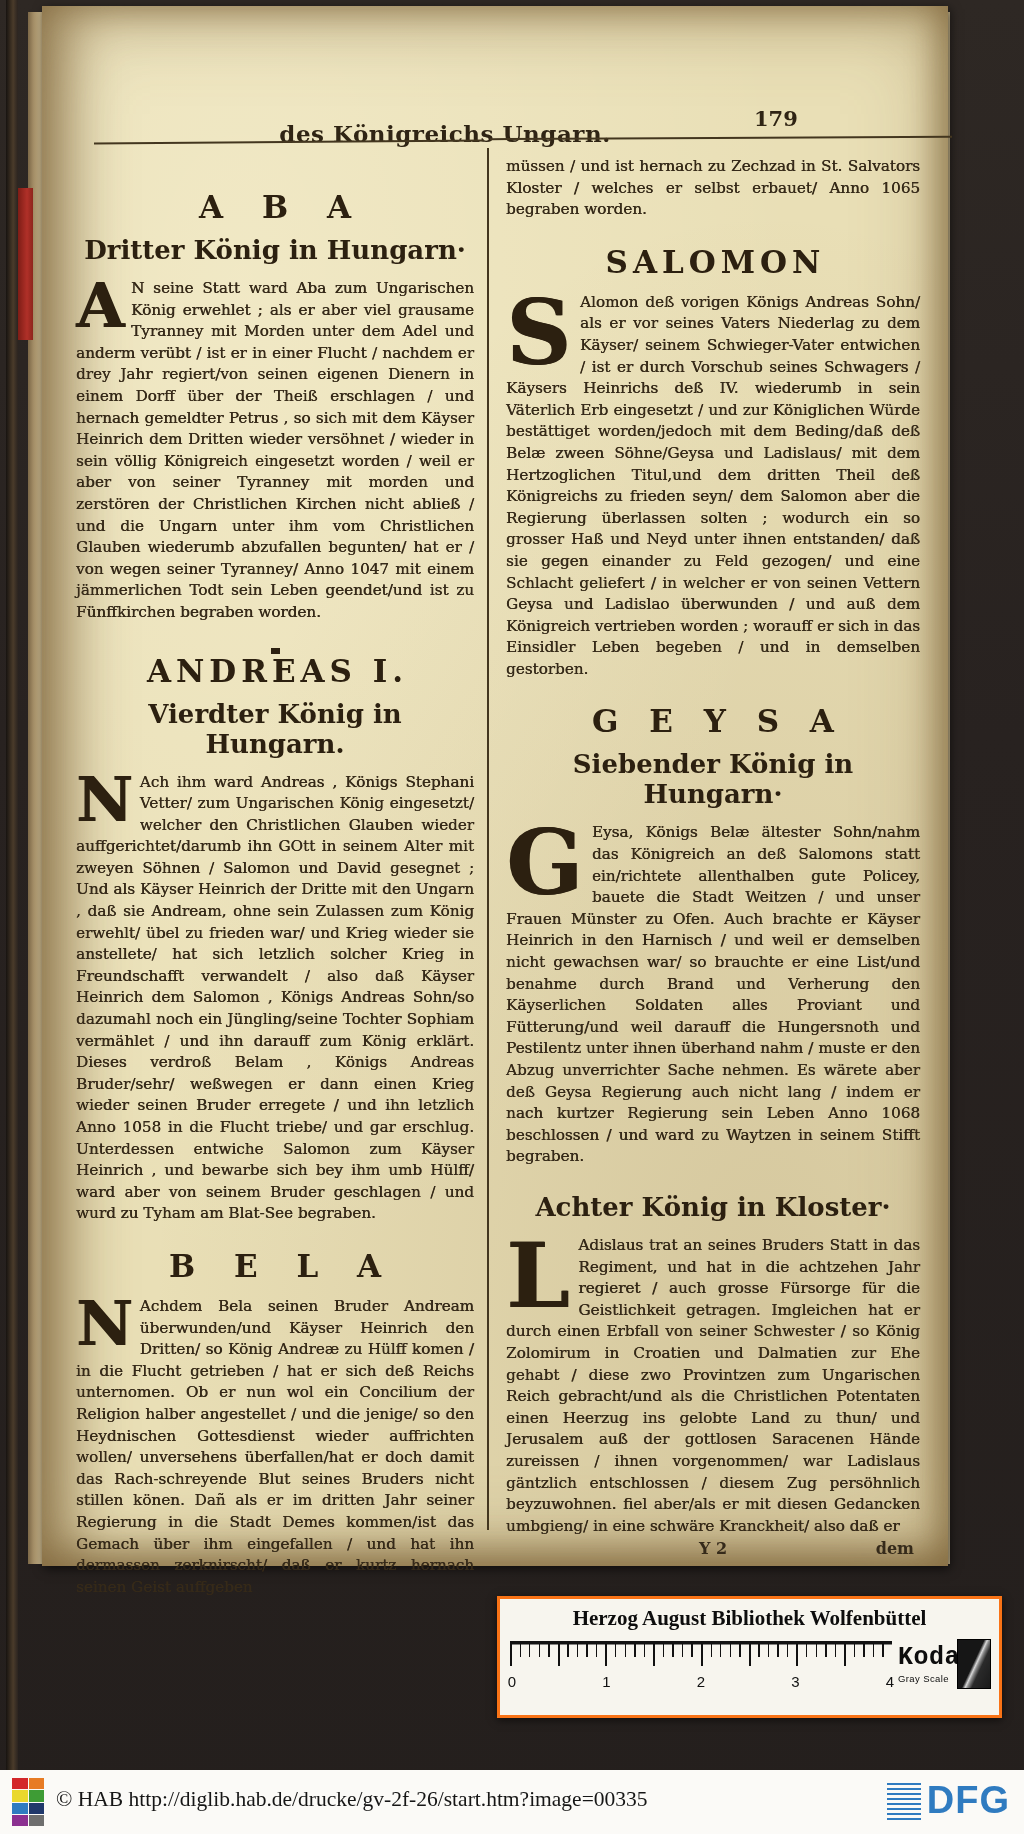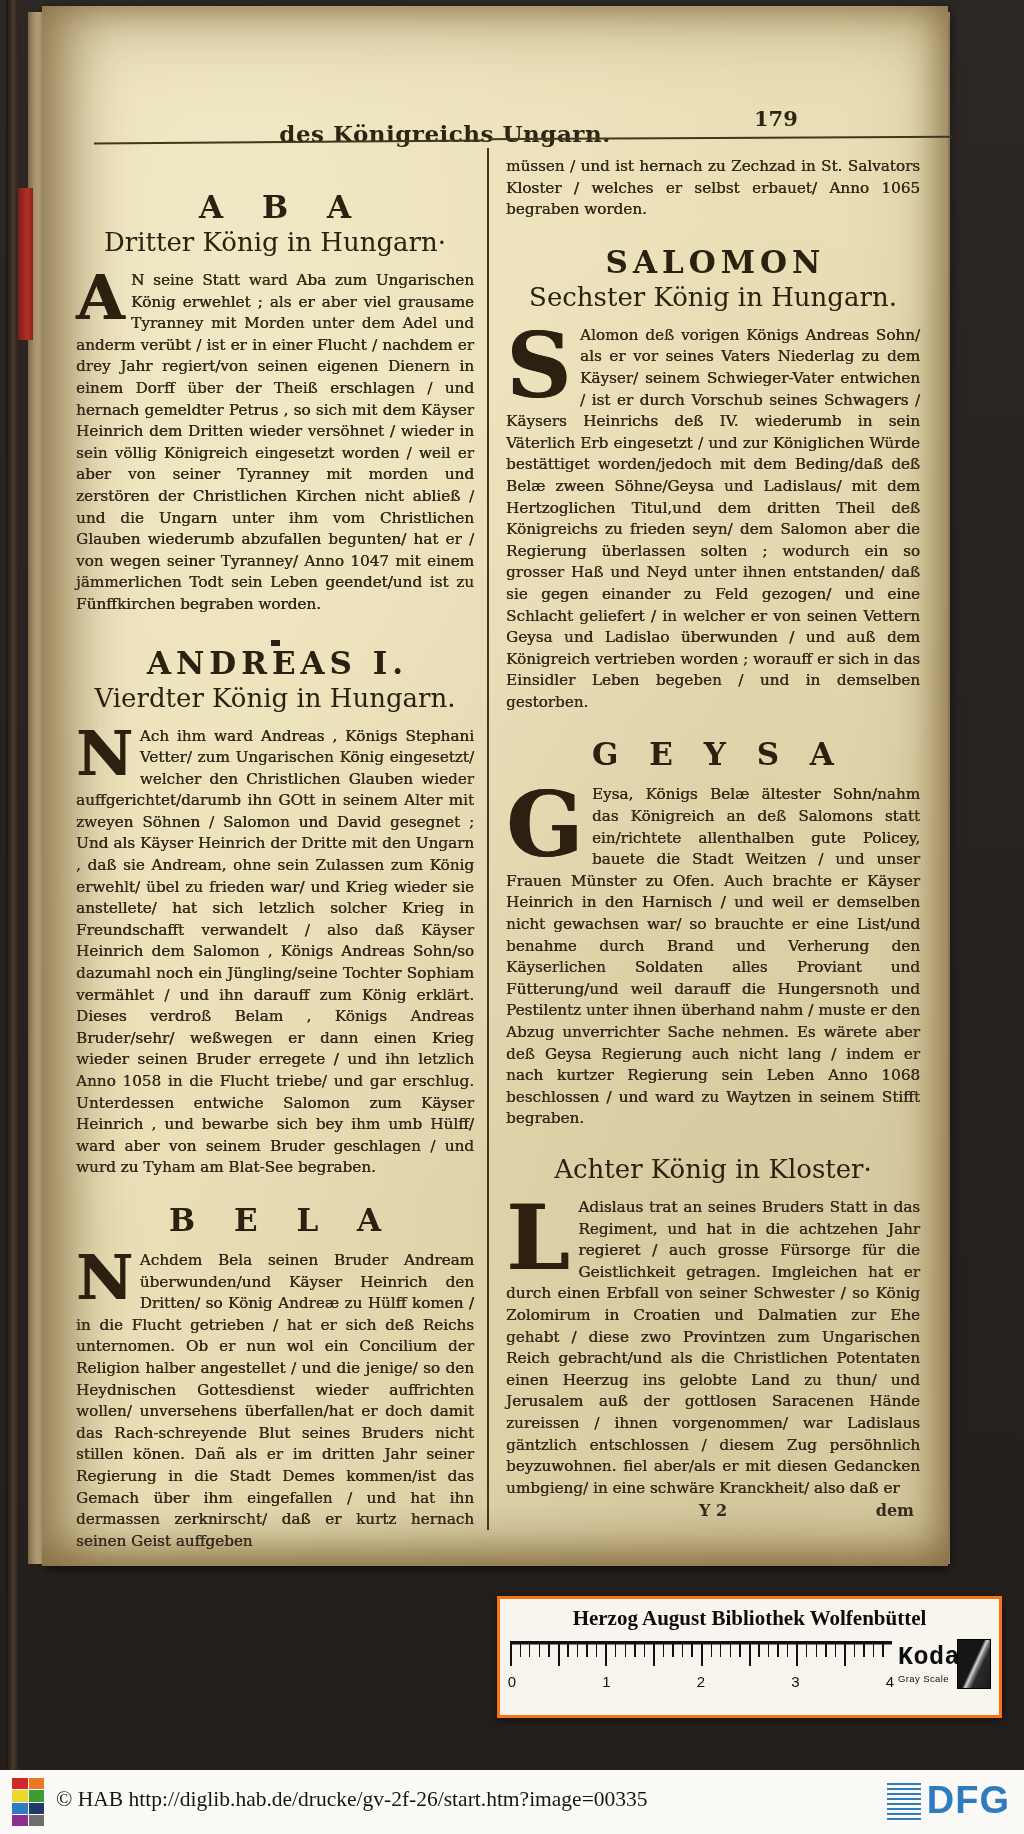--- a/index.html
+++ b/index.html
@@ -35,21 +35,21 @@
   .col{position:absolute;top:146px;}
   .col-left{left:34px;width:398px;}
   .col-right{left:464px;width:414px;}
   section.sec{margin-top:24px;}
   .col-left section.sec:first-child{margin-top:38px;}
   .sec-title{text-align:center;font-weight:bold;color:#2c2010;font-size:31px;line-height:34px;}
   .ls14{letter-spacing:14px;padding-left:14px;}
   .ls10{letter-spacing:10px;padding-left:10px;}
   .ls8{letter-spacing:8px;padding-left:8px;}
   .ls5{letter-spacing:5px;padding-left:5px;}
-  .sec-sub{text-align:center;font-weight:normal;color:#2c2010;font-size:26px;line-height:30px;margin-top:3px;}
+  .sec-sub{text-align:center;font-weight:bold;color:#2c2010;font-size:26px;line-height:30px;margin-top:11px;}
   .body-text{margin:13px 0 0 0;font-size:15.2px;line-height:21.6px;text-align:justify;
     color:#362a19;text-shadow:.35px 0 0 currentColor;}
   .runover{margin-top:4px;}
   .dropcap{float:left;font-weight:bold;color:#2c2010;font-size:62px;line-height:50px;
     padding:3px 7px 0 0;text-shadow:1px 0 0 currentColor;}
   .dropcap.lg{font-size:90px;line-height:72px;padding:4px 9px 0 0;}
   .printers-mark{width:9px;height:6px;background:#2c2010;margin:0 auto;}
   .sig-row{position:relative;margin-top:2px;font-size:16px;font-weight:bold;text-align:center;}
   .sig-row .catchword{position:absolute;right:6px;}
   
@@ -119,26 +119,26 @@
       <div class="sec-title ls14">B E L A</div>
       <p class="body-text"><span class="dropcap">N</span><span>Achdem Bela seinen Bruder Andream überwunden/und Käyser Heinrich den Dritten/ so König Andreæ zu Hülff komen / in die Flucht getrieben / hat er sich deß Reichs unternomen. Ob er nun wol ein Concilium der Religion halber angestellet / und die jenige/ so den Heydnischen Gottesdienst wieder auffrichten wollen/ unversehens überfallen/hat er doch damit das Rach-schreyende Blut seines Bruders nicht stillen könen. Dañ als er im dritten Jahr seiner Regierung in die Stadt Demes kommen/ist das Gemach über ihm eingefallen / und hat ihn dermassen zerknirscht/ daß er kurtz hernach seinen Geist auffgeben</span></p>
     </section>
   </div>
 
   <div class="col col-right">
     <p class="body-text runover">müssen / und ist hernach zu Zechzad in St. Salvators Kloster / welches er selbst erbauet/ Anno 1065 begraben worden.</p>
 
     <section class="sec">
       <div class="sec-title ls5">SALOMON</div>
-      <div class="sec-sub">Sechster König in Hungarn.</div>
       <p class="body-text"><span class="dropcap lg">S</span><span>Alomon deß vorigen Königs Andreas Sohn/ als er vor seines Vaters Niederlag zu dem Käyser/ seinem Schwieger-Vater entwichen / ist er durch Vorschub seines Schwagers / Käysers Heinrichs deß IV. wiederumb in sein Väterlich Erb eingesetzt / und zur Königlichen Würde bestättiget worden/jedoch mit dem Beding/daß deß Belæ zween Söhne/Geysa und Ladislaus/ mit dem Hertzoglichen Titul,und dem dritten Theil deß Königreichs zu frieden seyn/ dem Salomon aber die Regierung überlassen solten ; wodurch ein so grosser Haß und Neyd unter ihnen entstanden/ daß sie gegen einander zu Feld gezogen/ und eine Schlacht geliefert / in welcher er von seinen Vettern Geysa und Ladislao überwunden / und auß dem Königreich vertrieben worden ; worauff er sich in das Einsidler Leben begeben / und in demselben gestorben.</span></p>
     </section>
 
     <section class="sec">
       <div class="sec-title ls10">G E Y S A</div>
+      <div class="sec-sub">Siebender König in Hungarn·</div>
       <p class="body-text"><span class="dropcap lg">G</span><span>Eysa, Königs Belæ ältester Sohn/nahm das Königreich an deß Salomons statt ein/richtete allenthalben gute Policey, bauete die Stadt Weitzen / und unser Frauen Münster zu Ofen. Auch brachte er Käyser Heinrich in den Harnisch / und weil er demselben nicht gewachsen war/ so brauchte er eine List/und benahme durch Brand und Verherung den Käyserlichen Soldaten alles Proviant und Fütterung/und weil darauff die Hungersnoth und Pestilentz unter ihnen überhand nahm / muste er den Abzug unverrichter Sache nehmen. Es wärete aber deß Geysa Regierung auch nicht lang / indem er nach kurtzer Regierung sein Leben Anno 1068 beschlossen / und ward zu Waytzen in seinem Stifft begraben.</span></p>
     </section>
 
     <section class="sec">
       <div class="sec-sub">Achter König in Kloster·</div>
       <p class="body-text"><span class="dropcap lg">L</span><span>Adislaus trat an seines Bruders Statt in das Regiment, und hat in die achtzehen Jahr regieret / auch grosse Fürsorge für die Geistlichkeit getragen. Imgleichen hat er durch einen Erbfall von seiner Schwester / so König Zolomirum in Croatien und Dalmatien zur Ehe gehabt / diese zwo Provintzen zum Ungarischen Reich gebracht/und als die Christlichen Potentaten einen Heerzug ins gelobte Land zu thun/ und Jerusalem auß der gottlosen Saracenen Hände zureissen / ihnen vorgenommen/ war Ladislaus gäntzlich entschlossen / diesem Zug persöhnlich beyzuwohnen. fiel aber/als er mit diesen Gedancken umbgieng/ in eine schwäre Kranckheit/ also daß er</span></p>
     </section>
 
     <div class="sig-row">
       <span class="sig">Y 2</span>

